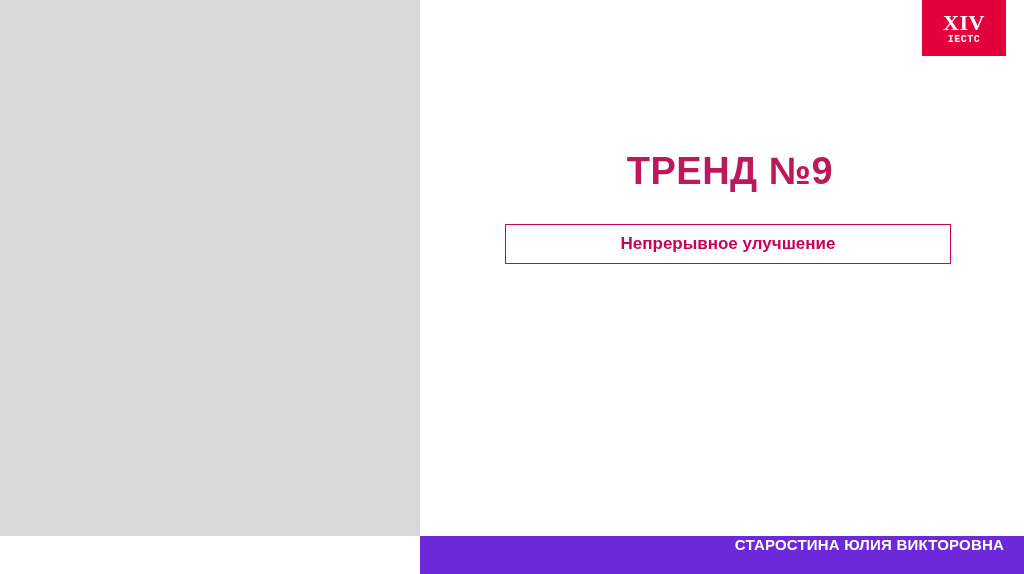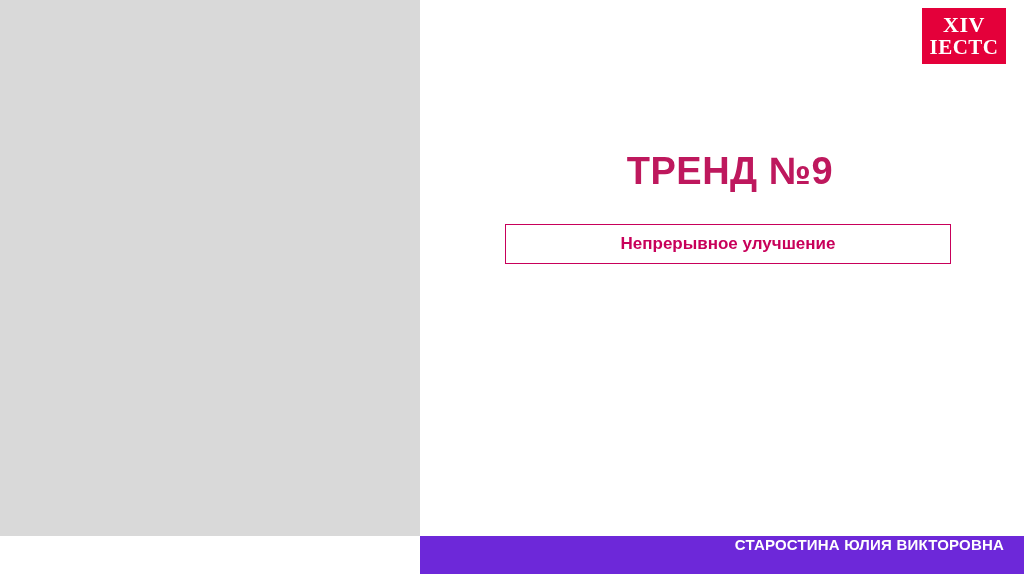--- a/index.html
+++ b/index.html
@@ -26,41 +26,41 @@
     left: 0;
     top: 0;
     width: 420px;
     height: 536px;
     background: #d9d9d9;
   }
   
   .logo {
     position: absolute;
     right: 18px;
-    top: 8px;
+    top: 0px;
     width: 84px;
     height: 56px;
     background: #e4003a;
     color: #ffffff;
     display: flex;
     flex-direction: column;
     align-items: center;
     justify-content: center;
     line-height: 1;
   }
   .logo-top {
     font-family: "Liberation Serif", serif;
     font-weight: bold;
     font-size: 22px;
     letter-spacing: 0.5px;
   }
   .logo-bottom {
-    font-family: Liberation Serif, serif;
+    font-family: Liberation Mono, monospace;
     font-weight: bold;
-    font-size: 21px;
+    font-size: 10px;
     letter-spacing: 0.5px;
     margin-top: 1px;
   }
   
   .trend-title {
     position: absolute;
     left: 505px;
     top: 150px;
     width: 450px;
     text-align: center;

